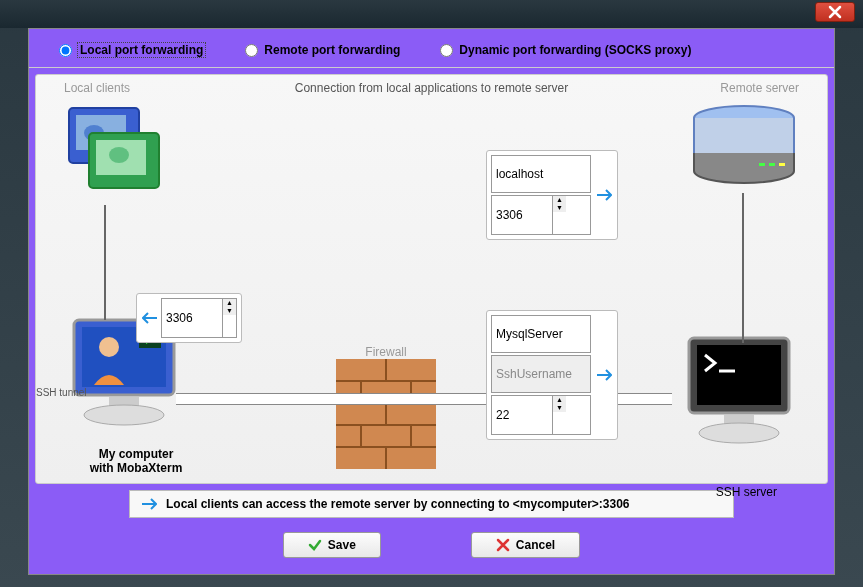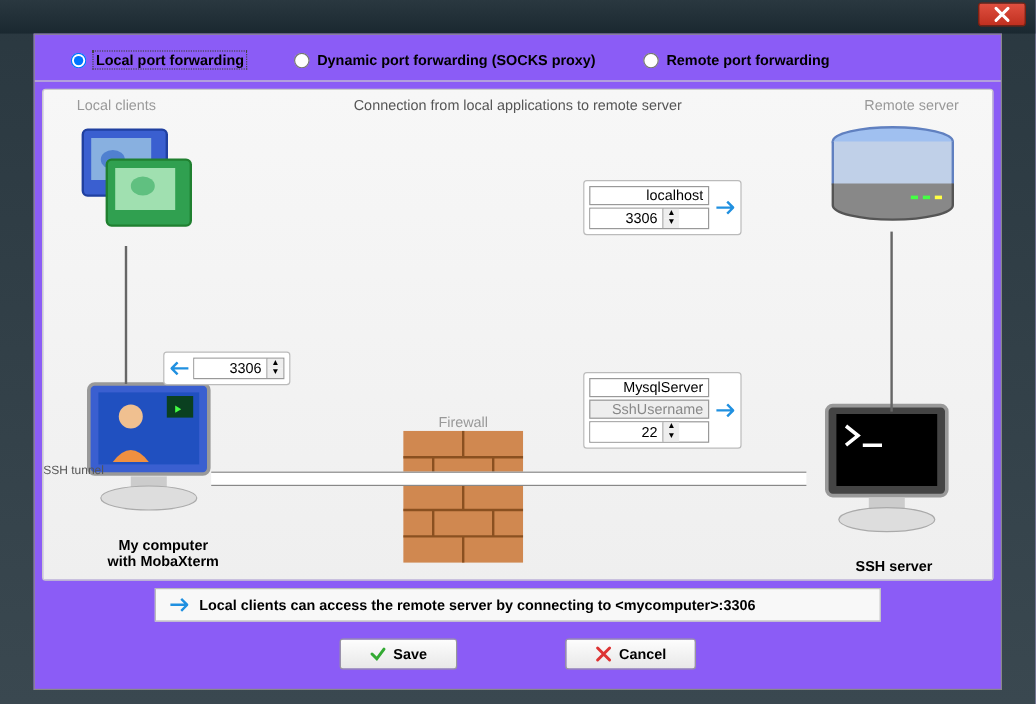--- a/index.html
+++ b/index.html
@@ -78,21 +78,21 @@
 .remote-server-lbl { position: absolute; right: 28px; top: 6px; margin-left: 45px; }
 
 
 .clients-icon { position: absolute; left: 28px; top: 28px; }
 .remote-icon { position: absolute; right: 28px; top: 28px; }
 .computer-icon { position: absolute; left: 28px; top: 240px; }
 .firewall-icon { position: absolute; left: 300px; top: 270px; text-align:center; }
 .ssh-icon { position: absolute; right: 28px; top: 258px; }
 
 .mycomp-lbl { position: absolute; left: 40px; top: 372px; text-align:center; width: 120px; font-weight:bold; line-height:1.2; }
-.sshsrv-lbl { position: absolute; right: 50px; top: 390px; font-weight:bold; }
+.sshsrv-lbl { position: absolute; right: 50px; top: 410px; font-weight:normal; }
 
 
 .field-group {
   position: absolute;
   background: #fff;
   border: 1px solid #bbb;
   border-radius: 3px;
   padding: 4px;
   display: flex;
   flex-direction: column;
@@ -100,22 +100,21 @@
 }
 .field-group.local-port { left: 100px; top: 218px; flex-direction: row; align-items:center; }
 .field-group.remote-sv { left: 450px; top: 75px; }
 .field-group.ssh-conn { left: 450px; top: 235px; }
 .field-row { display: flex; align-items: center; gap: 4px; }
 input[type=text] {
   border: 1px solid #999;
   padding: 2px 4px;
   font-size: 12px;
   width: 100px;
-  height: 16px;
-  text-align: right;
+  height: 38px;
 }
 input.disabled {
   background: #eee;
   color: #888;
 }
 .spinner {
   display: inline-flex;
   border: 1px solid #999;
   background: #fff;
 }
@@ -186,25 +185,25 @@
 
 <div class="dialog">
 
   <div class="radio-row">
     <div class="radio-item selected">
       <input type="radio" name="fwd" checked="" style="">
       <label>Local port forwarding</label>
     </div>
     <div class="radio-item">
       <input type="radio" name="fwd" style="">
-      <label>Dynamic port forwarding (SOCKS proxy)</label>
+      <label>Remote port forwarding</label>
     </div>
     <div class="radio-item">
       <input type="radio" name="fwd" style="">
-      <label>Remote port forwarding</label>
+      <label>Dynamic port forwarding (SOCKS proxy)</label>
     </div>
   </div>
 
   <div class="diagram">
     <div class="lbl-gray local-clients-lbl">Local clients</div>
     <div class="conn-title">Connection from local applications to remote server</div>
     <div class="lbl-gray remote-server-lbl">Remote server</div>
 
     <div class="clients-icon">
       <svg width="100" height="90" viewBox="0 0 100 90">

